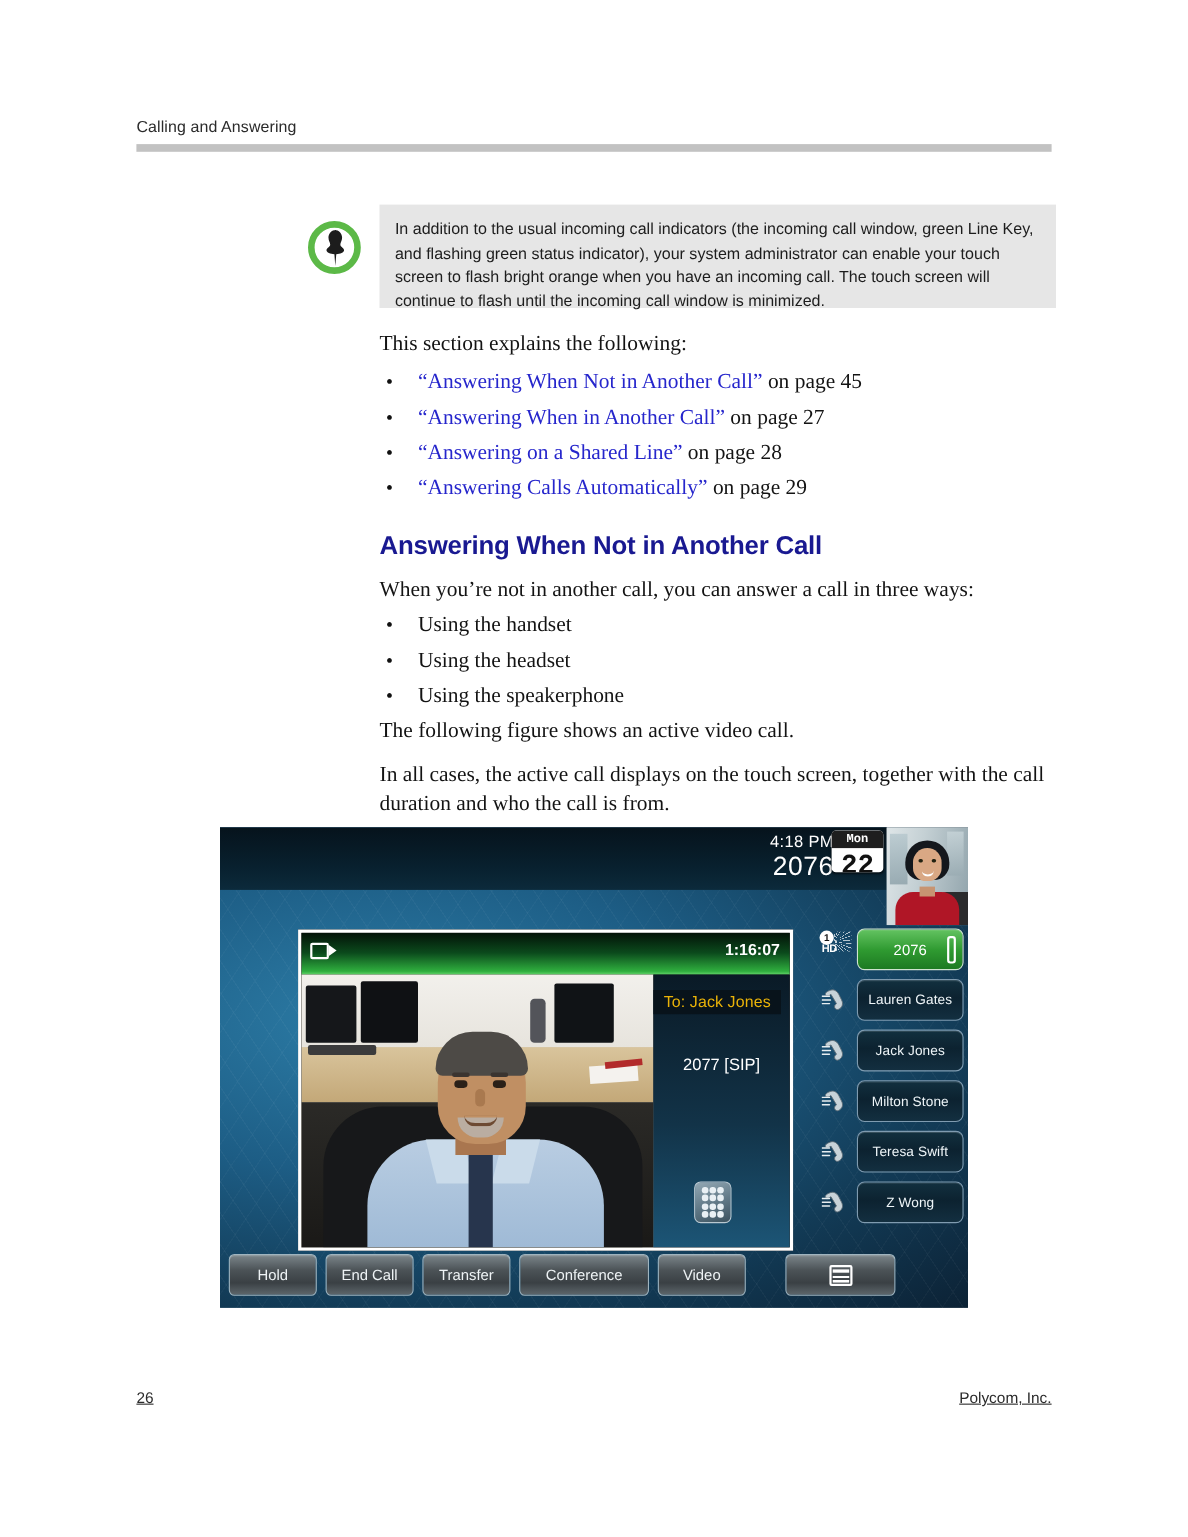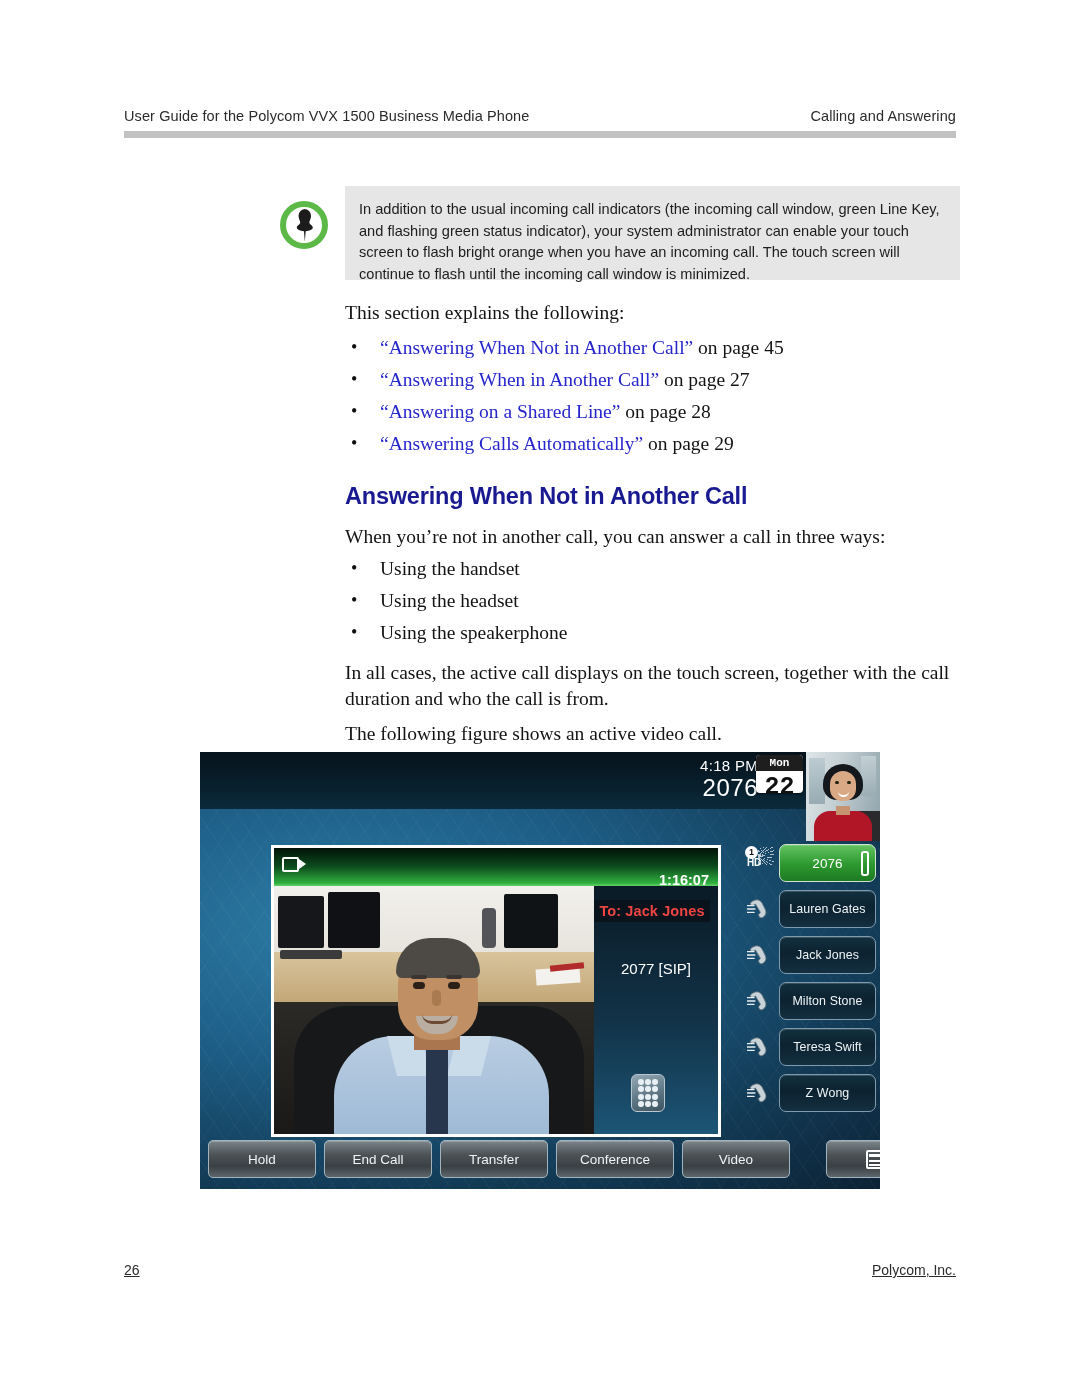--- a/index.html
+++ b/index.html
@@ -250,21 +250,21 @@
     width: 24px;
     height: 15px;
   }
   .cw-cam .body { position:absolute; left:0; top:0; width:17px; height:15px;
     border:2px solid #fff; box-sizing:border-box; border-radius:2px; }
   .cw-cam .lens { position:absolute; right:0; top:2px; width:0; height:0;
     border-top:5px solid transparent; border-bottom:5px solid transparent; border-left:7px solid #fff; }
   .cw-timer {
     position: absolute;
     right: 9px;
-    top: 24px;
+    top: 8px;
     font-family: "Liberation Sans", "DejaVu Sans", sans-serif;
     font-size: 14.5px;
     font-weight: bold;
     color: #ffffff;
   }
 
   
   .far-video {
     position: absolute;
     left: 0;
@@ -317,22 +317,22 @@
     height: 248px;
     background: linear-gradient(180deg, #0a1a26 0%, #123348 55%, #1c5576 100%);
   }
   .ci-to {
     position: absolute;
     left: 0; top: 14px;
     width: 116px;
     text-align: center;
     font-family: "Liberation Sans", "DejaVu Sans", sans-serif;
     font-size: 14.5px;
-    font-weight: bold;
-    color: #ef4444;
+    font-weight: normal;
+    color: #eab308;
     background: #08131b;
     padding: 3px 0;
     letter-spacing: .1px;
   }
   .ci-num {
     position: absolute;
     left: 0; top: 74px;
     width: 124px;
     text-align: center;
     font-family: "Liberation Sans", "DejaVu Sans", sans-serif;
@@ -465,21 +465,21 @@
     bottom: 8px;
     width: 664px;
     height: 44px;
     display: flex;
     align-items: center;
     gap: 8px;
     z-index: 3;
   }
   .sk {
     flex: 0 0 auto;
-    width: 108px;
+    width: 80px;
     height: 38px;
     border-radius: 5px;
     border: 1px solid #9fb4bf;
     box-sizing: border-box;
     background: linear-gradient(180deg, #7b858a 0%, #4c5357 38%, #3a4044 70%, #5d666b 100%);
     color: #eef3f5;
     font-family: "Liberation Sans", "DejaVu Sans", sans-serif;
     font-size: 13.5px;
     display: flex;
     align-items: center;
@@ -521,21 +521,20 @@
     font-family: "Liberation Sans", "DejaVu Sans", sans-serif;
     font-size: 14px;
     color: #2b2b2b;
     text-decoration: underline;
   }
 </style>
 </head>
 <body>
 
 <div class="page-header">
-  <span>User Guide for the Polycom VVX 1500 Business Media Phone</span>
   <span>Calling and Answering</span>
 </div>
 <div class="header-rule"></div>
 
 <div class="note-wrap">
   <div class="note-icon">
     <svg viewBox="0 0 52 52" width="52" height="52" aria-hidden="true">
       <circle cx="26" cy="26" r="21" fill="none" stroke="#5cb947" stroke-width="6"></circle>
       <path d="M26 10 c4.2 0 7 3.1 7 7 0 3.2-1.6 4.6-1.6 6.4 0 2.1 3.4 2.6 3.4 5.2 0 2.1-3.6 3.3-7.1 3.6 l-0.9 10.6 -0.8 -10.6 c-3.6-0.3-7.2-1.5-7.2-3.6 0-2.6 3.4-3.1 3.4-5.2 0-1.8-1.6-3.2-1.6-6.4 0-3.9 2.8-7 7-7 z" fill="#1c1c1c"></path>
     </svg>
@@ -565,22 +564,22 @@
   <h2 class="section-title">Answering When Not in Another Call</h2>
 
   <p class="para tight">When you’re not in another call, you can answer a call in three ways:</p>
 
   <ul class="bullets">
     <li>Using the handset</li>
     <li>Using the headset</li>
     <li>Using the speakerphone</li>
   </ul>
 
+  <p class="para">The following figure shows an active video call.</p>
   <p class="para gap">In all cases, the active call displays on the touch screen, together with the call duration and who the call is from.</p>
-  <p class="para">The following figure shows an active video call.</p>
 </div>
 
 <div class="figure">
 
   <div class="status-bar">
     <div class="status-right">
       <div class="status-time">4:18 PM</div>
       <div class="status-ext">2076</div>
     </div>
     <div class="cal-badge">

